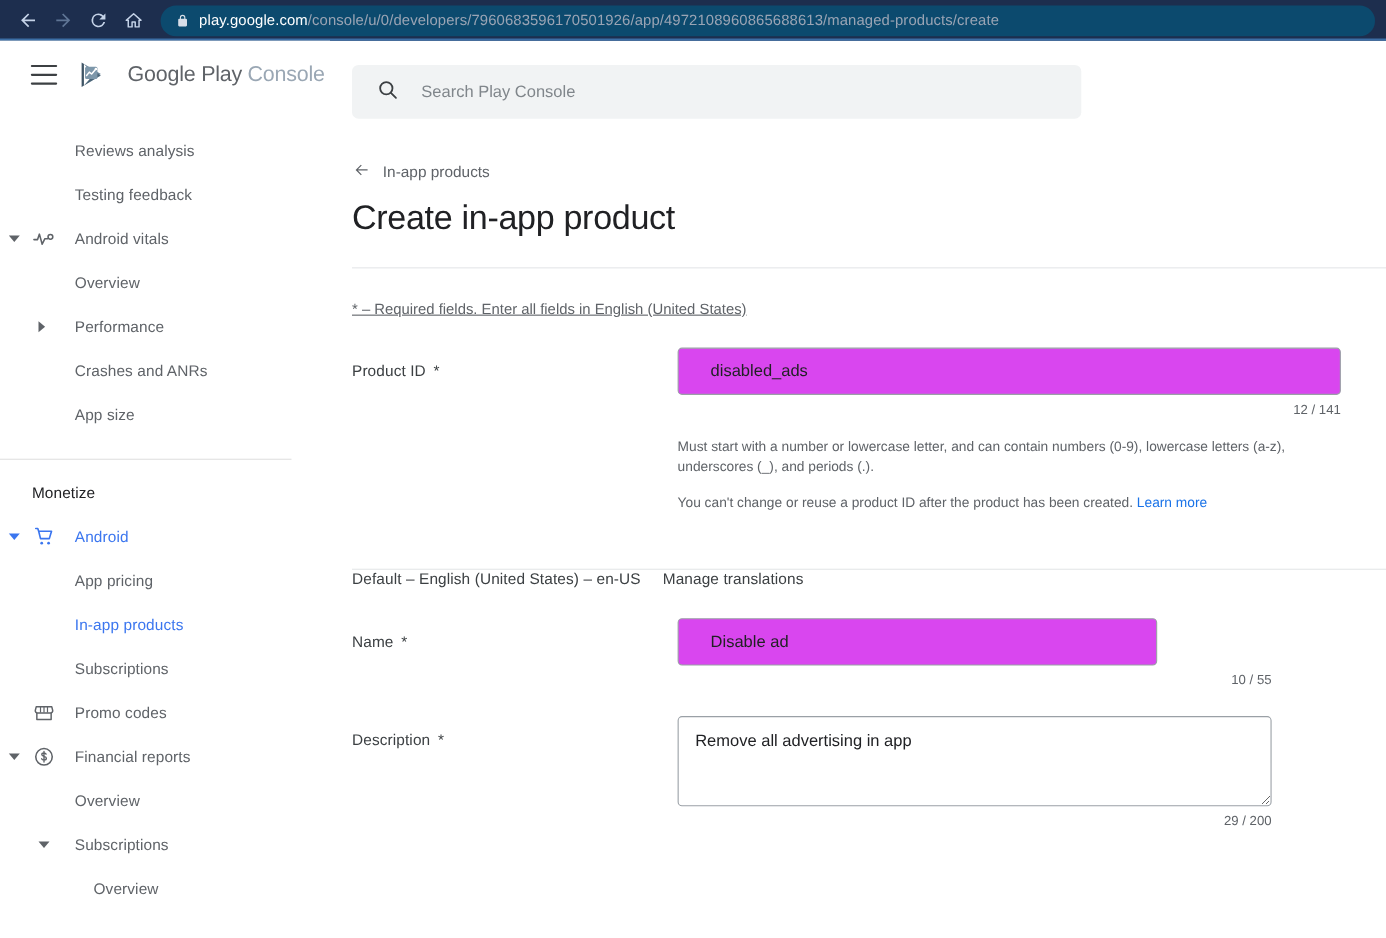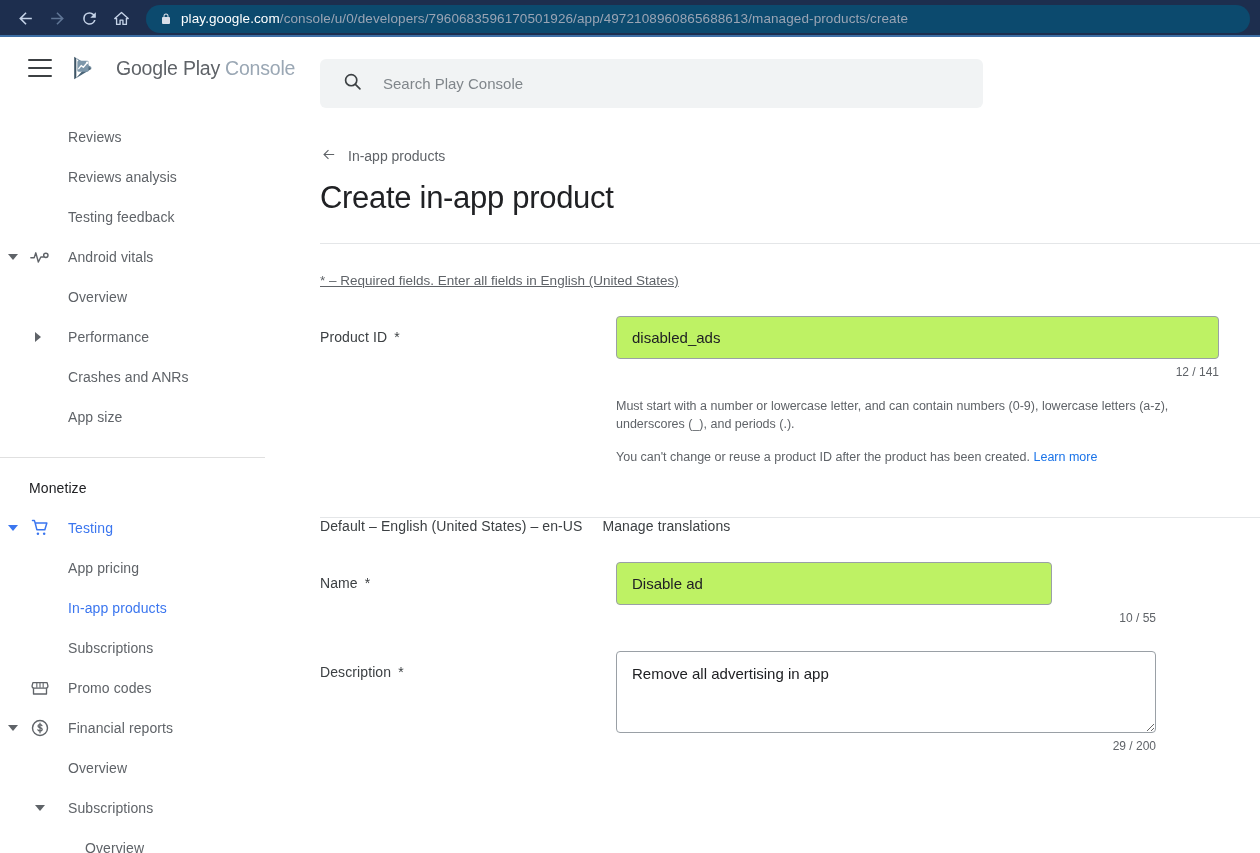--- a/index.html
+++ b/index.html
@@ -207,26 +207,26 @@
     padding-top: 13px;
     letter-spacing: 0.1px;
   }
   .field-label .star { margin-left: 7px; }
   .field-ctrl { flex: 1; }
   .txt-input {
     width: 603px;
     height: 43px;
     border: 1px solid #9aa0a6;
     border-radius: 4px;
-    padding: 0 15px;
+    padding: 0 29px;
     font-family: "Liberation Sans", sans-serif;
     font-size: 15px;
     color: #202124;
     outline: none;
-    background: #bef264;
+    background: #d946ef;
     display: block;
   }
   .txt-input.wide { width: 603px; }
   .txt-area {
     width: 540px;
     height: 82px;
     border: 1px solid #9aa0a6;
     border-radius: 4px;
     padding: 12px 15px;
     font-family: "Liberation Sans", sans-serif;
@@ -332,23 +332,20 @@
           <circle cx="24.6" cy="12.4" r="1.7" fill="#ffffff"></circle>
         </svg>
       </div>
       <div class="brand-text">
         <span class="brand-google">Google Play</span><span class="brand-console">Console</span>
       </div>
     </div>
 
     <div class="nav-list">
       <div class="nav-item">
-        <span class="label">Reviews</span>
-      </div>
-      <div class="nav-item">
         <span class="label">Reviews analysis</span>
       </div>
       <div class="nav-item">
         <span class="label">Testing feedback</span>
       </div>
       <div class="nav-item">
         <span class="caret l0"></span>
         <span class="nicon">
           <svg width="20" height="16" viewBox="0 0 24 18">
             <path d="M1 10 L5 10 L7 4 L10 15 L13 9 L16 9" fill="none" stroke="#5f6368" stroke-width="1.7" stroke-linecap="round" stroke-linejoin="round"></path>
@@ -379,21 +376,21 @@
     <div>
       <div class="nav-item active">
         <span class="caret l0 blue"></span>
         <span class="nicon">
           <svg width="20" height="20" viewBox="0 0 24 24">
             <path d="M3 3h2.2l1 3M6.2 6h14l-2.4 8H8.2L6.2 6z" fill="none" stroke="#3b76ef" stroke-width="1.8" stroke-linecap="round" stroke-linejoin="round"></path>
             <circle cx="9.5" cy="19" r="1.5" fill="#3b76ef"></circle>
             <circle cx="17" cy="19" r="1.5" fill="#3b76ef"></circle>
           </svg>
         </span>
-        <span class="label">Testing</span>
+        <span class="label">Android</span>
       </div>
       <div class="nav-item">
         <span class="label">App pricing</span>
       </div>
       <div class="nav-item active">
         <span class="label">In-app products</span>
       </div>
       <div class="nav-item">
         <span class="label">Subscriptions</span>
       </div>

